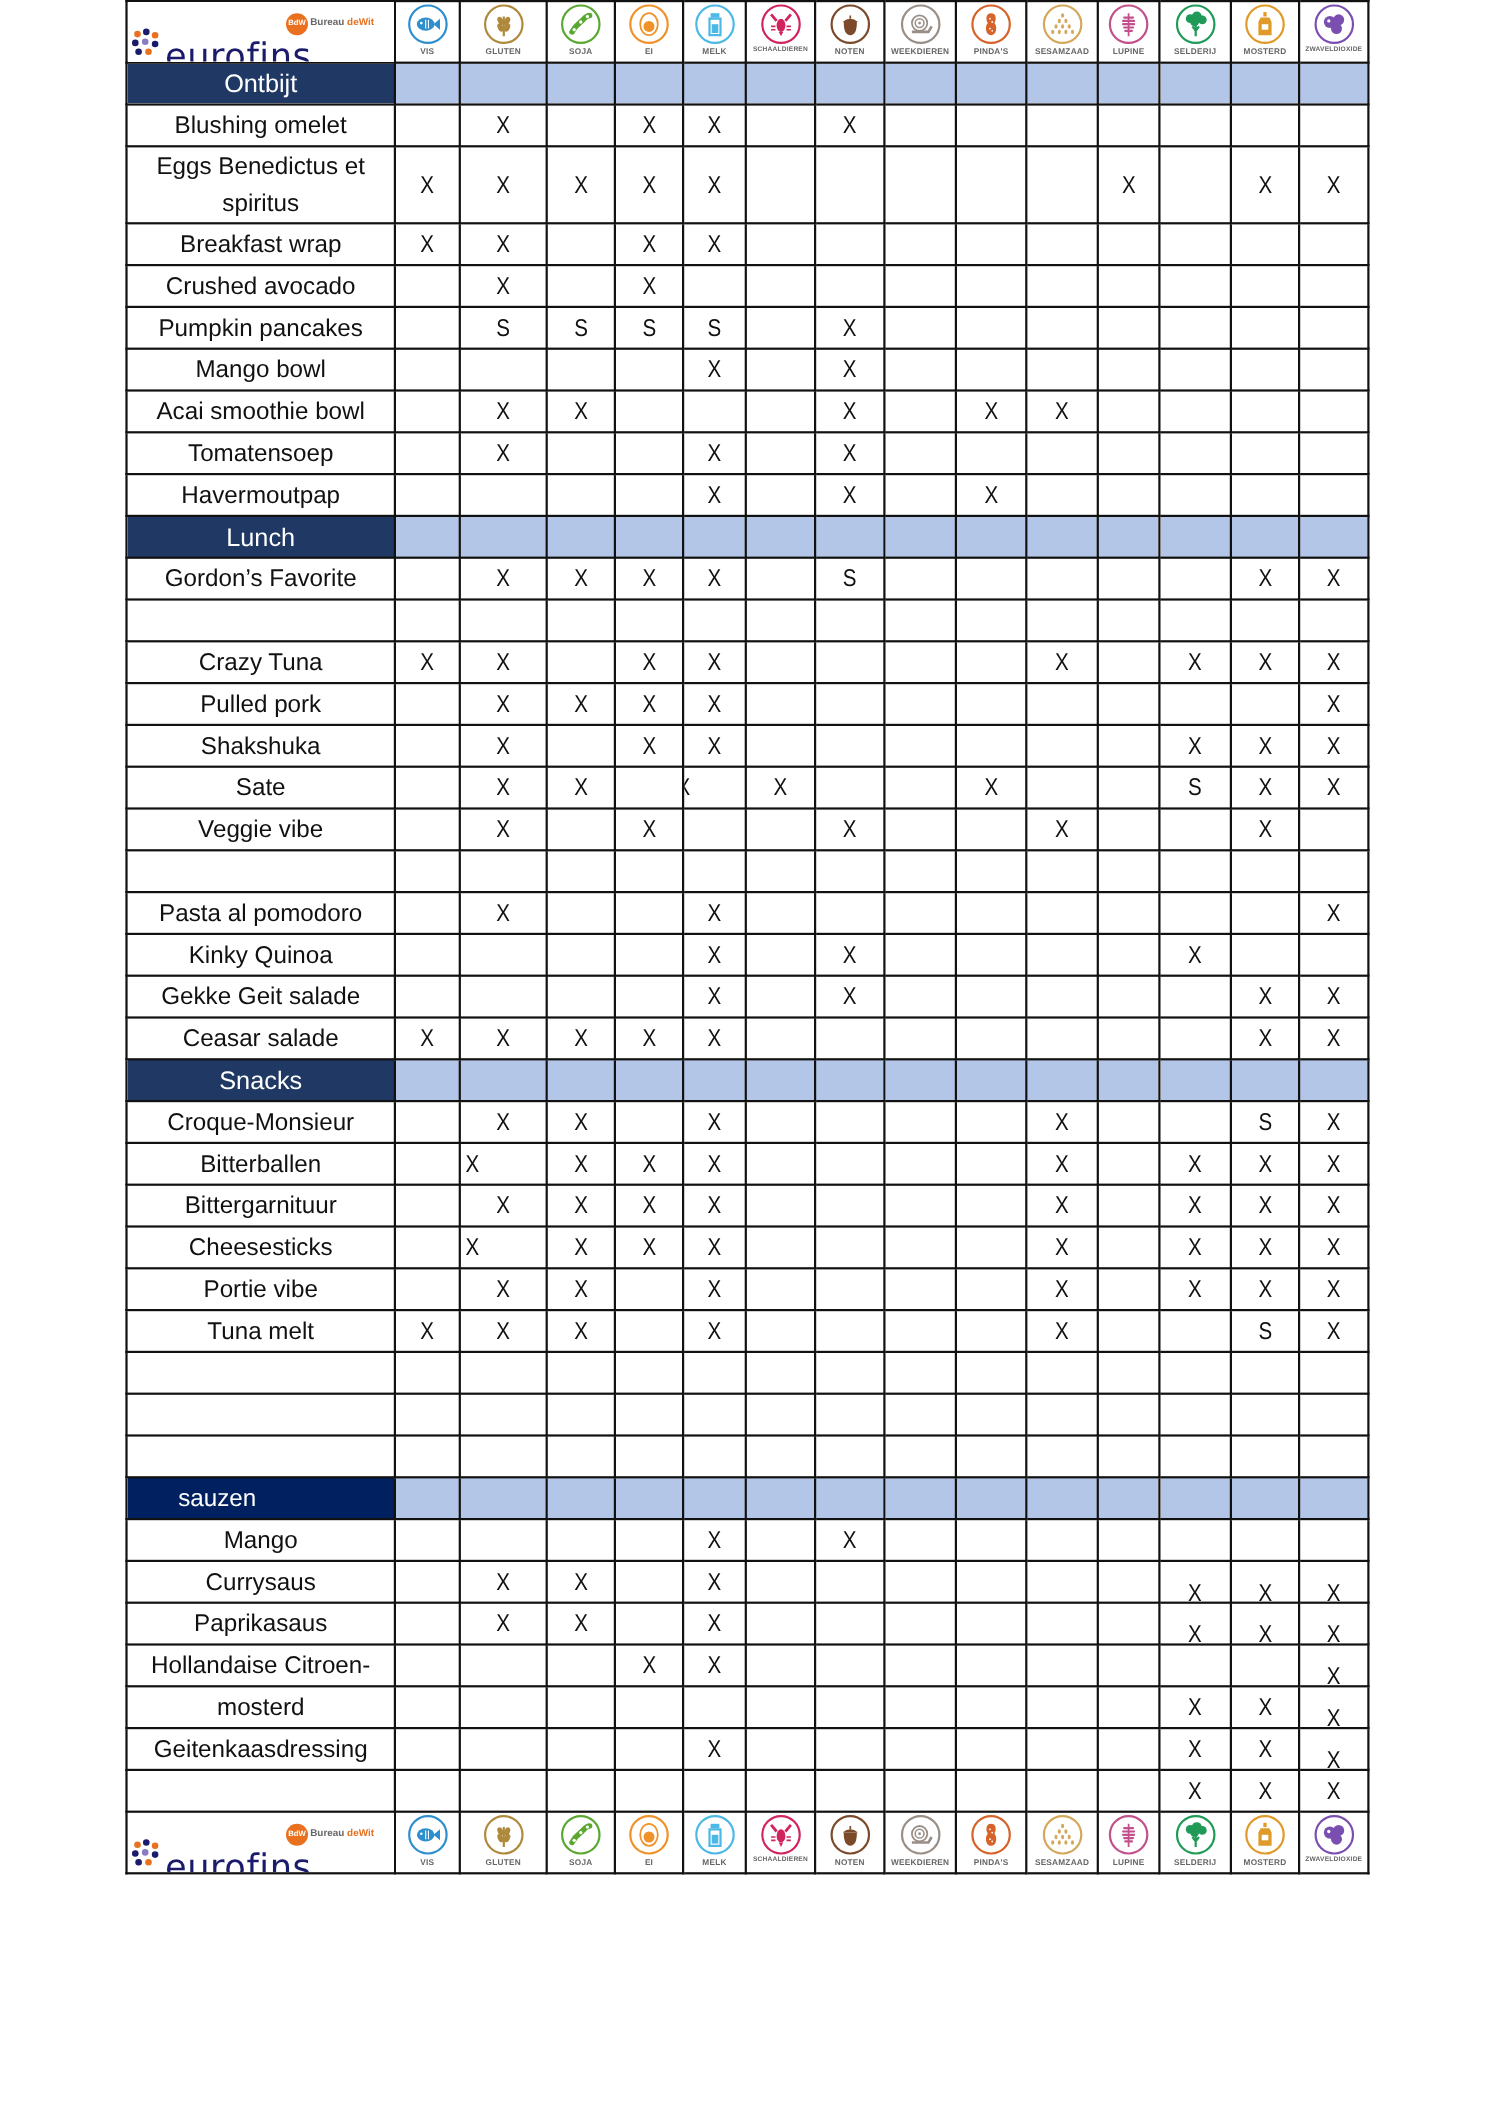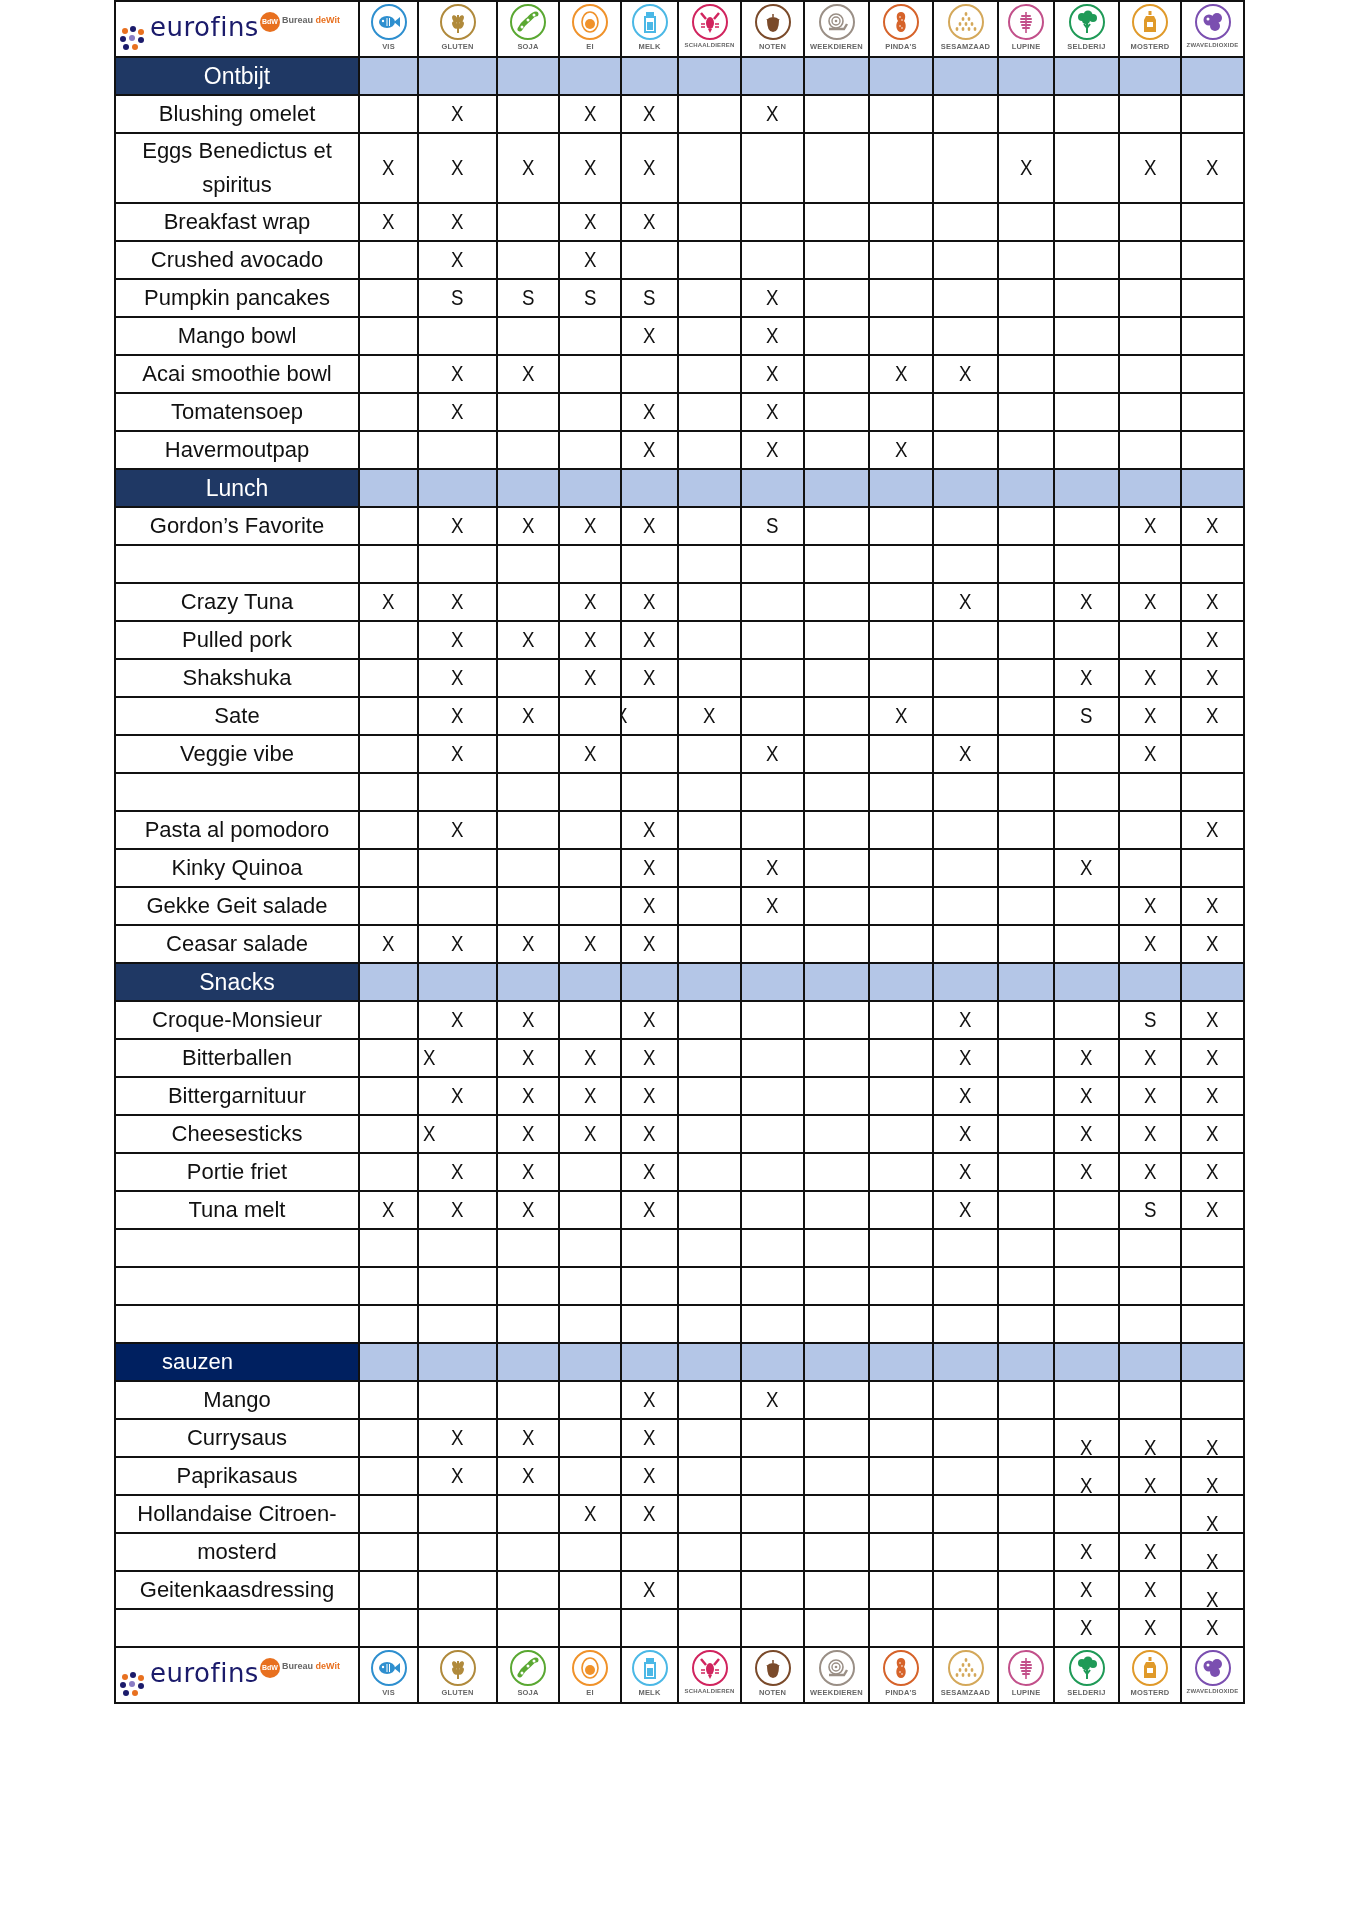--- a/index.html
+++ b/index.html
@@ -14,21 +14,21 @@
   tr.section td { height:36px; background:#b4c6e7; }
   tr.section td.sec-label { background:#1f3864; color:#fff; font-size:23px; text-align:center; }
   tr.section.sauzen td.sec-label { background:#002060; text-align:left; padding-left:46px; font-size:22px; }
   .mark { display:inline-block; transform:scaleX(0.85); font-family:"Liberation Sans", sans-serif; font-size:22px; }
   .mark.off-left { position:relative; left:-28px; }
   .mark.low { position:relative; top:10px; }
   .logo-cell { position:relative; text-align:left !important; }
   .logo { position:absolute; left:4px; top:10px; width:236px; height:42px; }
   .logo .dots { position:absolute; left:0; top:14px; width:26px; height:24px; }
   .logo .dots i { position:absolute; width:6px; height:6px; border-radius:50%; }
-  .logo .wordmark { position:absolute; left:30px; top:0; font-family:"DejaVu Sans", sans-serif; font-size:26px; color:#1b1b6b; letter-spacing:0.5px; }
+  .logo .wordmark { position:absolute; left:30px; top:20px; font-family:"DejaVu Sans", sans-serif; font-size:32px; color:#1b1b6b; letter-spacing:0.5px; }
   .logo .bdw { position:absolute; left:140px; top:0; width:20px; height:20px; border-radius:50%; background:#e8701f; color:#fff; font-size:7px; line-height:20px; text-align:center; font-weight:bold; }
   .logo .bureau { position:absolute; left:162px; top:3px; font-size:9px; color:#666; font-weight:bold; }
   .logo .bureau b { color:#e8701f; }
   .allergen { display:flex; flex-direction:column; align-items:center; justify-content:flex-start; height:54px; padding-top:2px; box-sizing:border-box; }
   .allergen .circle { width:36px; height:36px; border-radius:50%; border:2px solid; box-sizing:border-box; display:flex; align-items:center; justify-content:center; }
   .allergen .lbl { font-size:7.5px; color:#666; font-weight:bold; margin-top:2px; white-space:nowrap; letter-spacing:0.2px; }
   .allergen .lbl.tiny { font-size:6px; }
   svg { display:block; }
 </style>
 </head>
@@ -735,21 +735,21 @@
           <td></td>
           <td></td>
           <td></td>
           <td><span class="mark">X</span></td>
           <td></td>
           <td><span class="mark">X</span></td>
           <td><span class="mark">X</span></td>
           <td><span class="mark">X</span></td>
         </tr>
         <tr class="std">
-          <td class="name">Portie friet</td>
+          <td class="name">Portie vibe</td>
           <td></td>
           <td><span class="mark">X</span></td>
           <td><span class="mark">X</span></td>
           <td></td>
           <td><span class="mark">X</span></td>
           <td></td>
           <td></td>
           <td></td>
           <td></td>
           <td><span class="mark">X</span></td>

